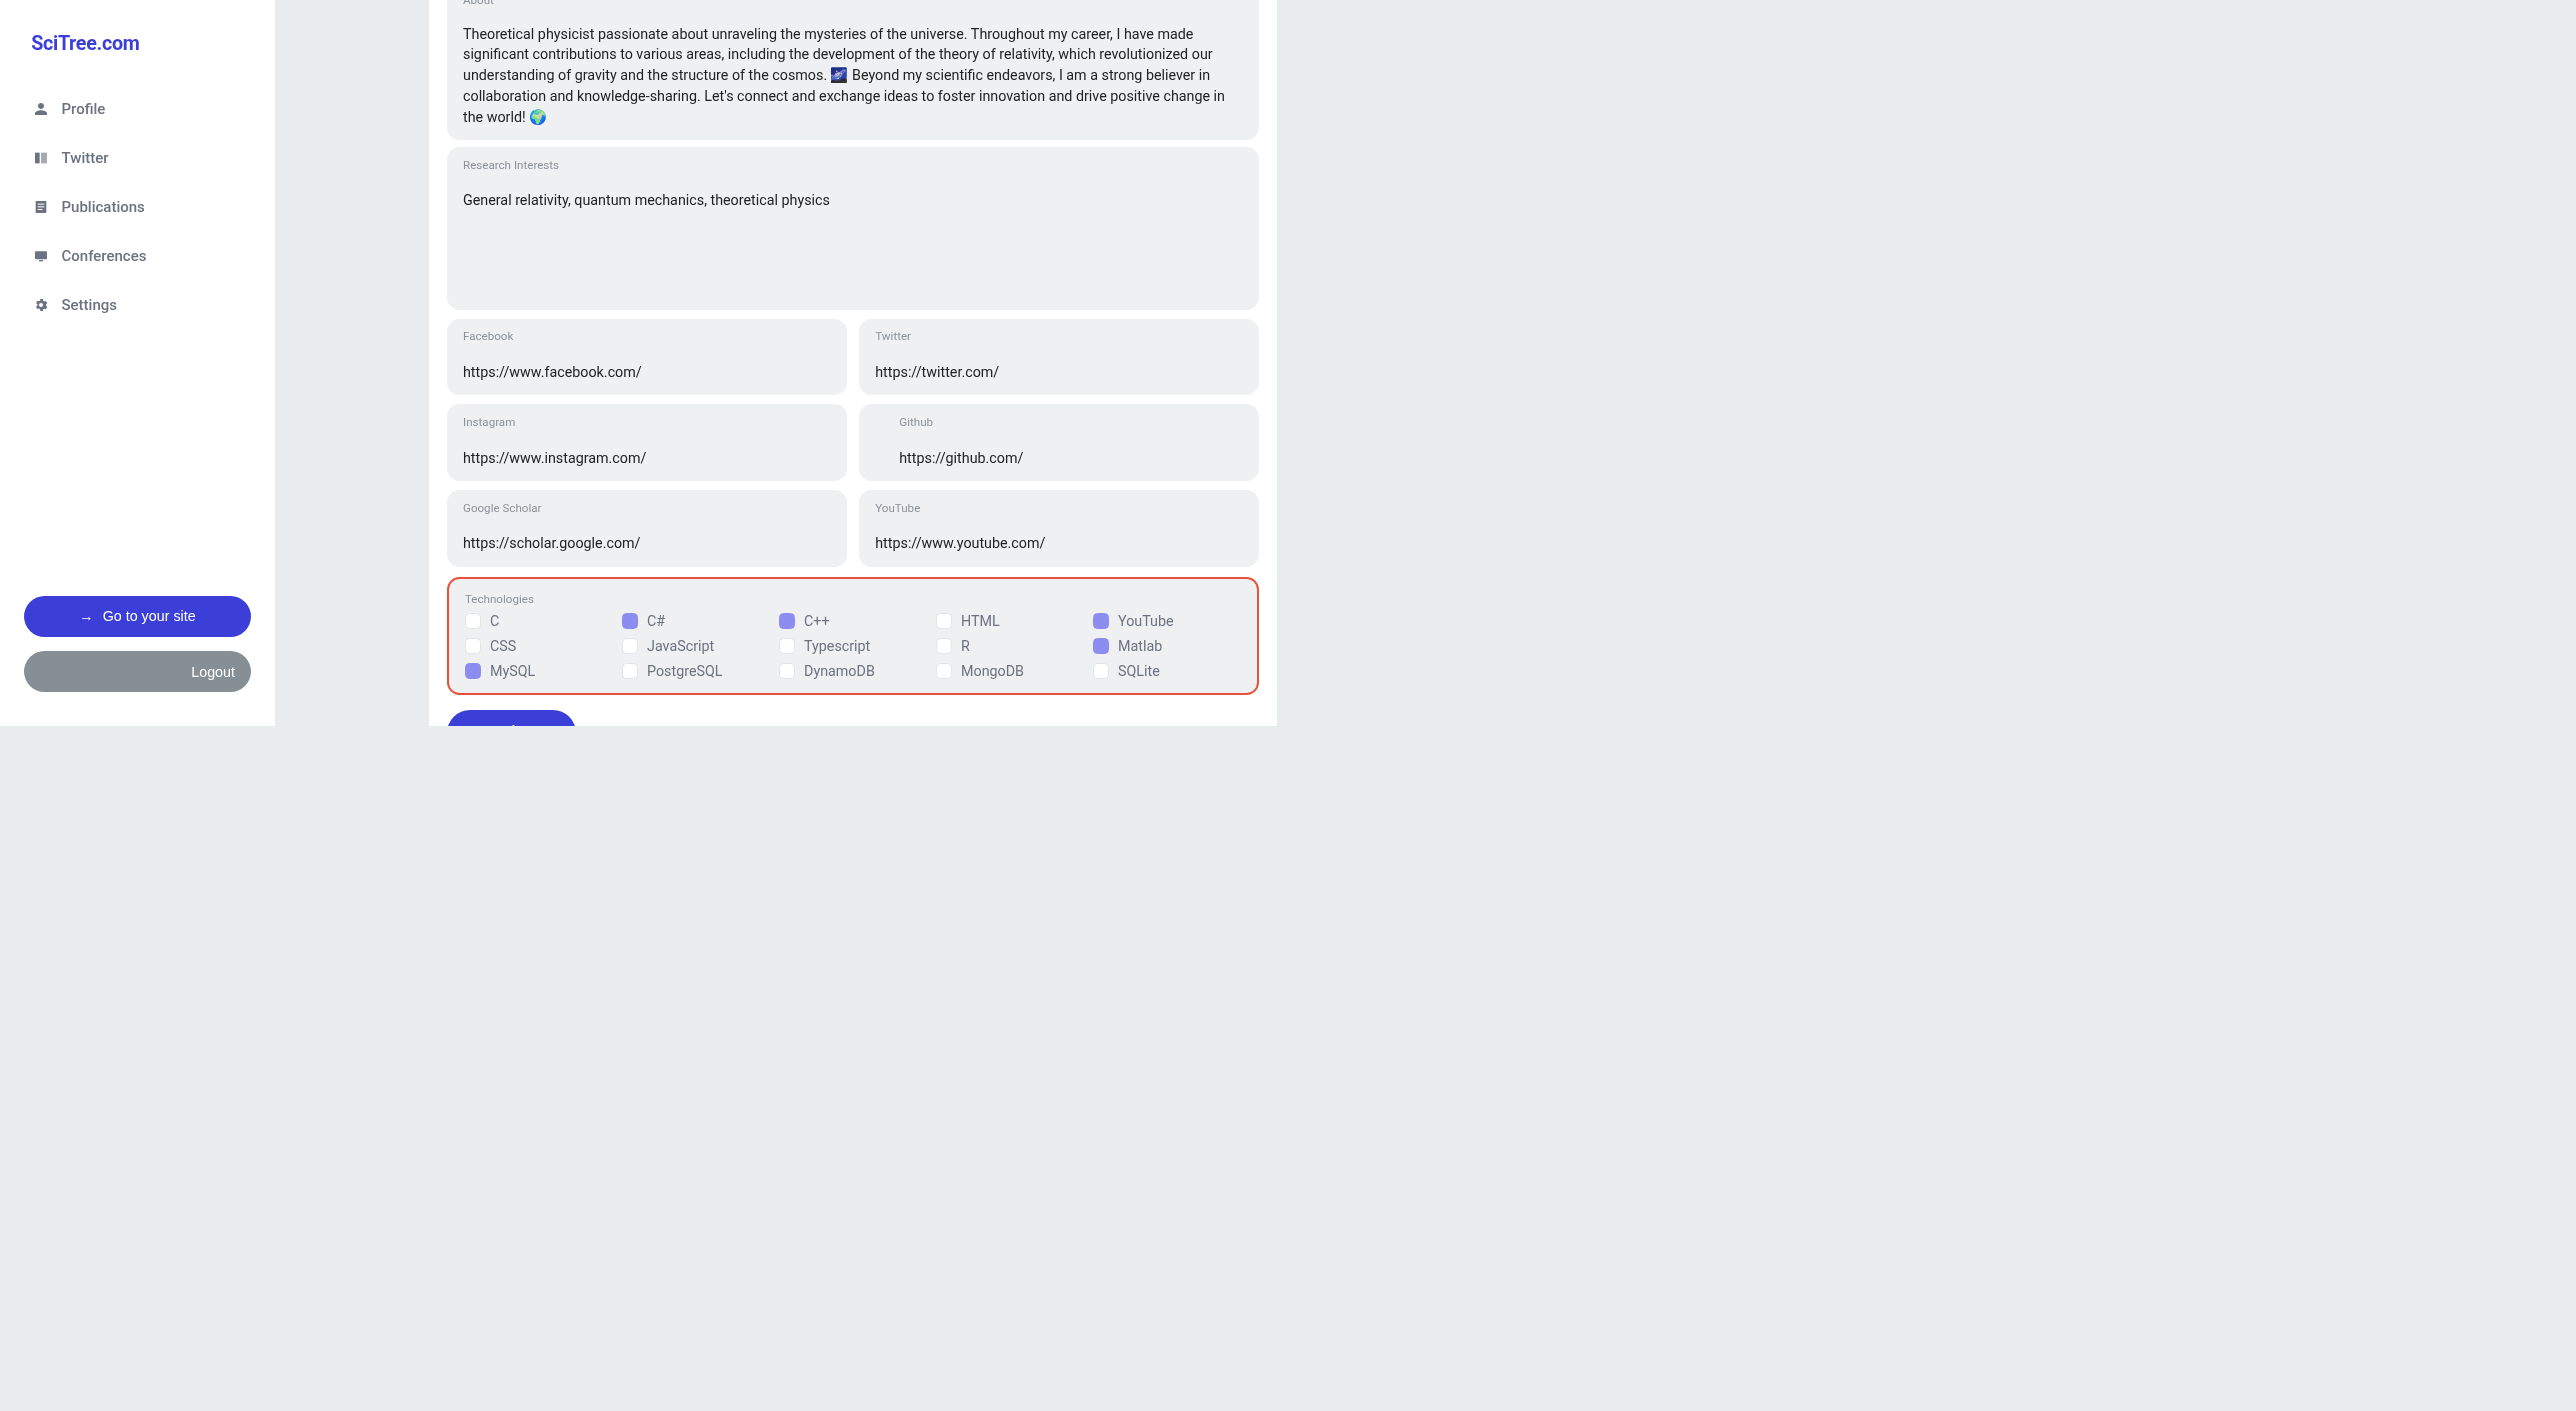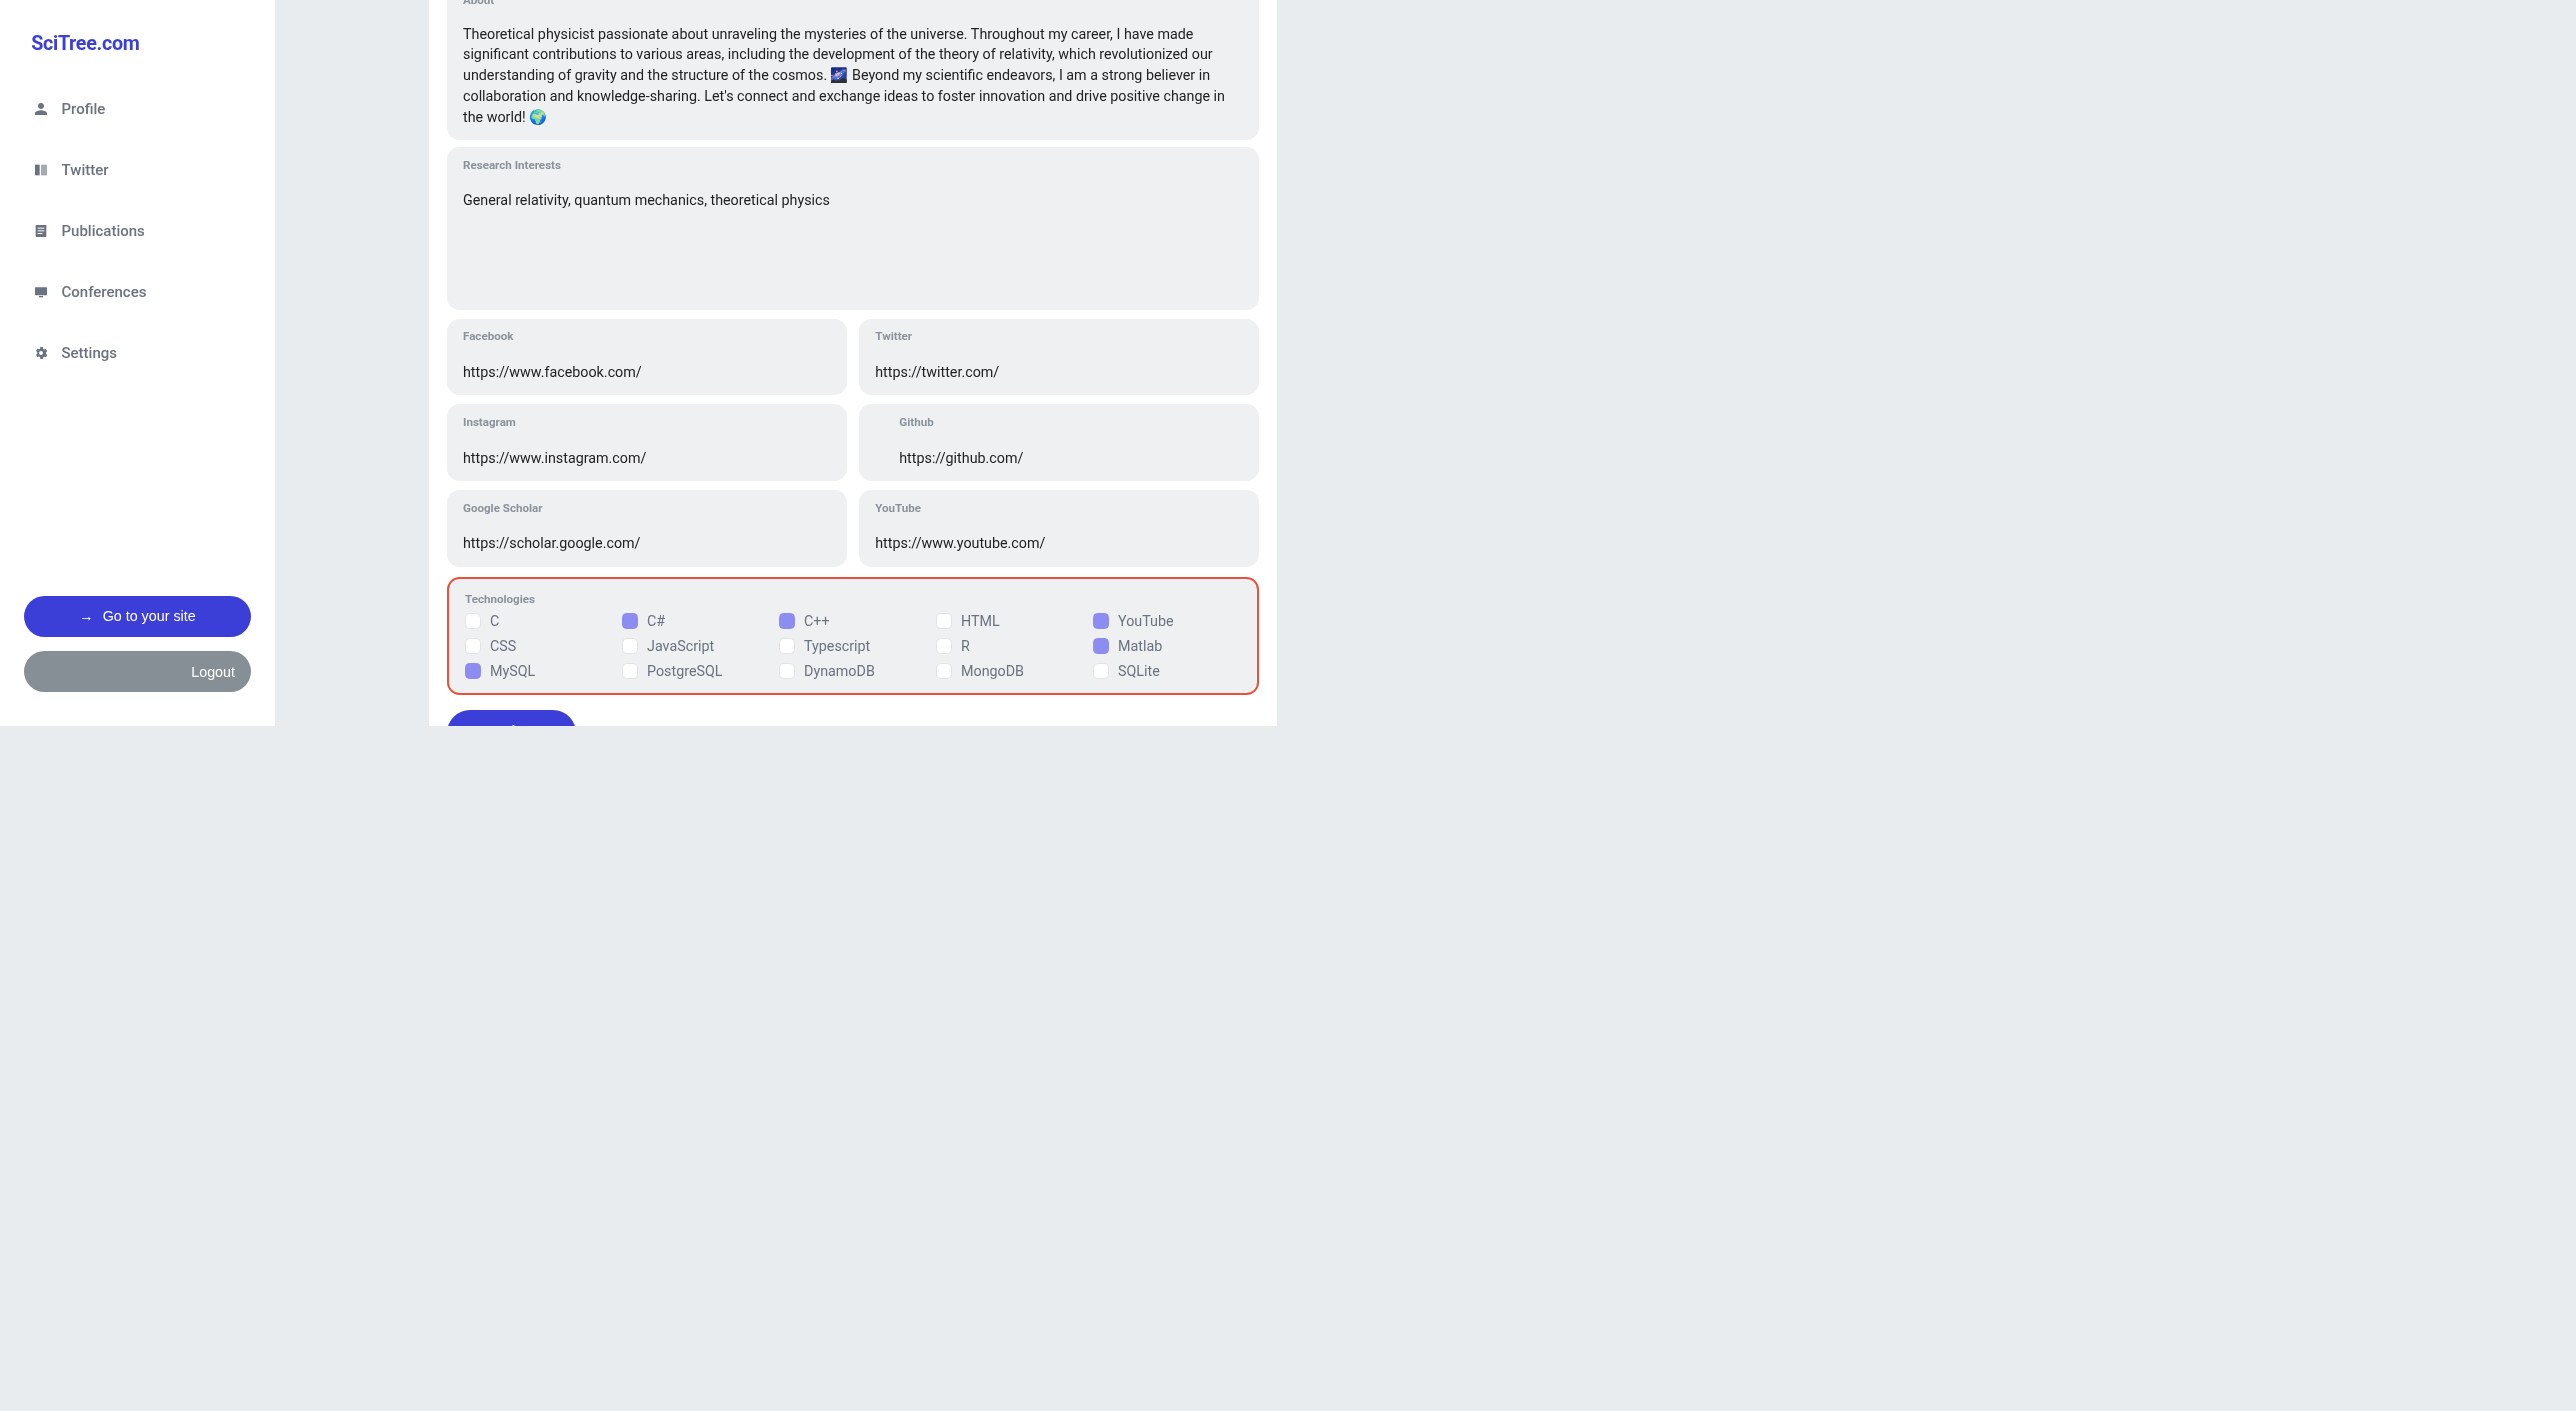--- a/index.html
+++ b/index.html
@@ -22,21 +22,21 @@
   display: flex;
   flex-direction: column;
 }
 .brand {
   font-size: 19.7px;
   font-weight: 700;
   color: #3b3fd8;
   letter-spacing: -0.3px;
   margin: 7.2px 7.2px 36px 7.2px;
 }
-.nav { display: flex; flex-direction: column; gap: 25px; }
+.nav { display: flex; flex-direction: column; gap: 13px; }
 .nav-item {
   display: flex;
   align-items: center;
   gap: 12.5px;
   padding: 9px 9px;
   border-radius: 9px;
   cursor: pointer;
   color: #6b7280;
   font-size: 15px;
   font-weight: 500;
@@ -90,21 +90,21 @@
 }
 .field-box {
   background: #eef0f2;
   border-radius: 12.5px;
   padding: 10.7px 16px 12.5px 16px;
   margin-top: 7.2px;
 }
 .field-label {
   font-size: 11.6px;
   color: #8b929b;
-  font-weight: 700;
+  font-weight: 400;
   margin-bottom: 1.8px;
 }
 .field-value {
   font-size: 14.3px;
   color: #222;
   line-height: 1.45;
   border: none;
   background: transparent;
   width: 100%;
   outline: none;

